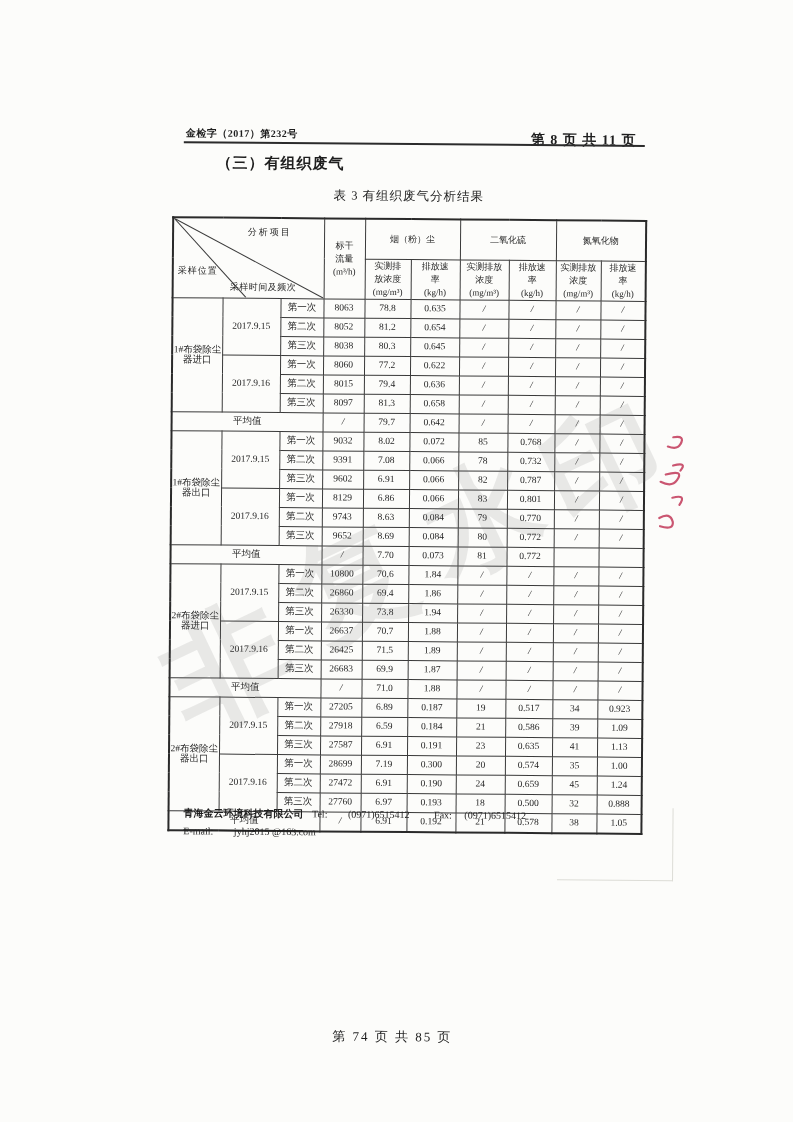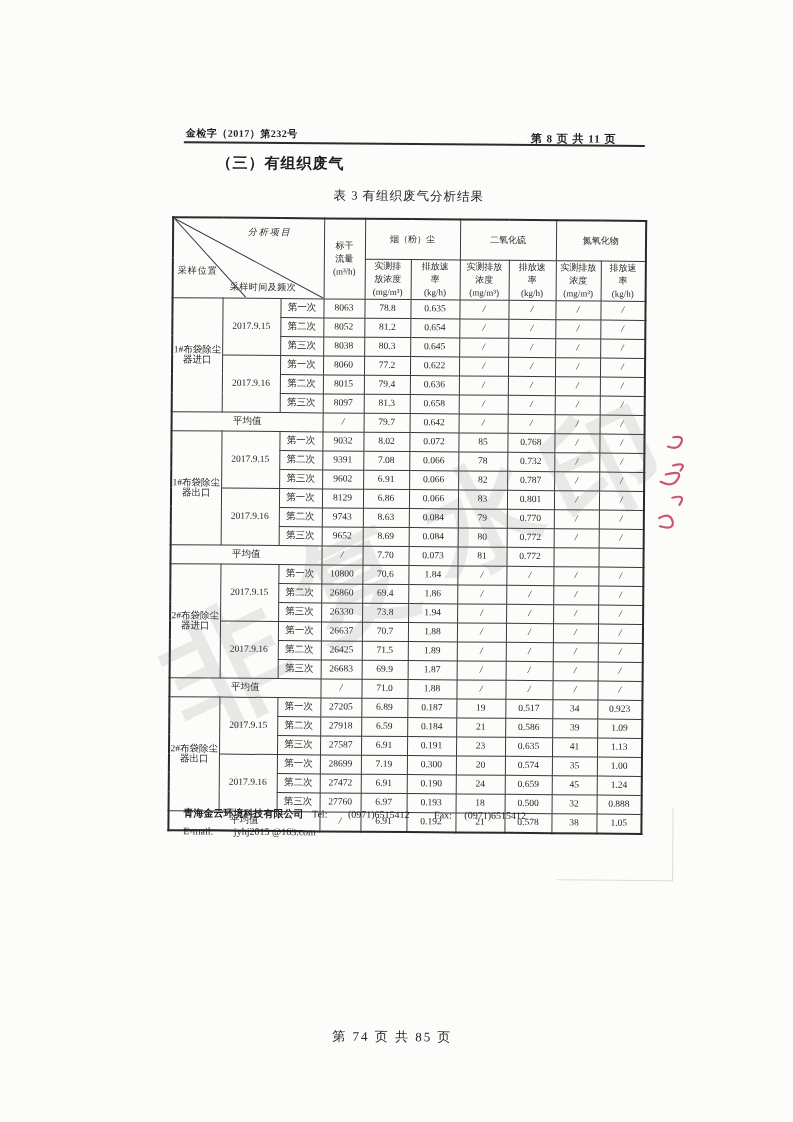--- a/index.html
+++ b/index.html
@@ -4,40 +4,40 @@
 <style>
   html,body{margin:0;padding:0;background:#ffffff;}
   .page{
     position:relative;width:793px;height:1122px;background:#fcfcfa;overflow:hidden;
     font-family:"Liberation Serif","DejaVu Serif",serif;color:#1e1e1e;
   }
   .sheet{position:absolute;inset:0;transform:rotate(0.45deg);transform-origin:400px 500px;}
 
   
   .doc-number{position:absolute;left:183px;top:128px;font-size:10px;font-weight:bold;letter-spacing:.5px;}
-  .page-info{position:absolute;left:528px;top:130px;font-size:11px;font-weight:bold;letter-spacing:1px;}
+  .page-info{position:absolute;left:528px;top:130px;font-size:14px;font-weight:bold;letter-spacing:1px;}
   .header-rule{position:absolute;left:181px;top:143px;width:461px;height:1.5px;background:#2b2b2b;}
   .section-title{position:absolute;left:214px;top:155px;font-size:15px;font-weight:bold;letter-spacing:1px;}
   .table-caption{position:absolute;left:170px;top:188px;width:473px;text-align:center;font-size:12.5px;letter-spacing:1px;}
 
   
   table.analysis{
     position:absolute;left:170px;top:218px;width:473px;
     border-collapse:collapse;table-layout:fixed;border:2px solid #2a2a2a;
   }
   table.analysis th,table.analysis td{border:1px solid #3a3a3a;padding:0;text-align:center;vertical-align:middle;}
   table.analysis thead th{font-weight:normal;font-size:9px;line-height:1.45;}
   table.analysis td{font-size:9.5px;height:18px;line-height:1.1;}
   td.slash{font-style:italic;}
   .pre{white-space:pre-line;}
   td.loc{font-size:9px;padding:0 3px;line-height:1.5;}
   .corner{position:relative;}
   .corner svg{position:absolute;inset:0;width:100%;height:100%;}
   .corner svg line{stroke:#3a3a3a;stroke-width:1;vector-effect:non-scaling-stroke;}
-  .c-top{position:absolute;top:7px;left:48px;right:6px;text-align:center;letter-spacing:2px;font-style:italic;}
+  .c-top{position:absolute;top:7px;left:48px;right:6px;text-align:center;letter-spacing:2px;}
   .c-left{position:absolute;top:46px;left:4px;letter-spacing:1px;}
   .c-bot{position:absolute;bottom:4px;left:46px;letter-spacing:.5px;margin-left:10px;}
 
   
   .wm{position:absolute;font-weight:bold;color:#6a6a6a;opacity:0.13;transform:rotate(-26deg);
       font-family:"Liberation Serif","DejaVu Serif",serif;pointer-events:none;}
   .wm0{left:168px;top:585px;font-size:125px;}
   .wm1{left:298px;top:508px;font-size:115px;}
   .wm2{left:425px;top:440px;font-size:115px;}
   .wm3{left:545px;top:385px;font-size:115px;}

